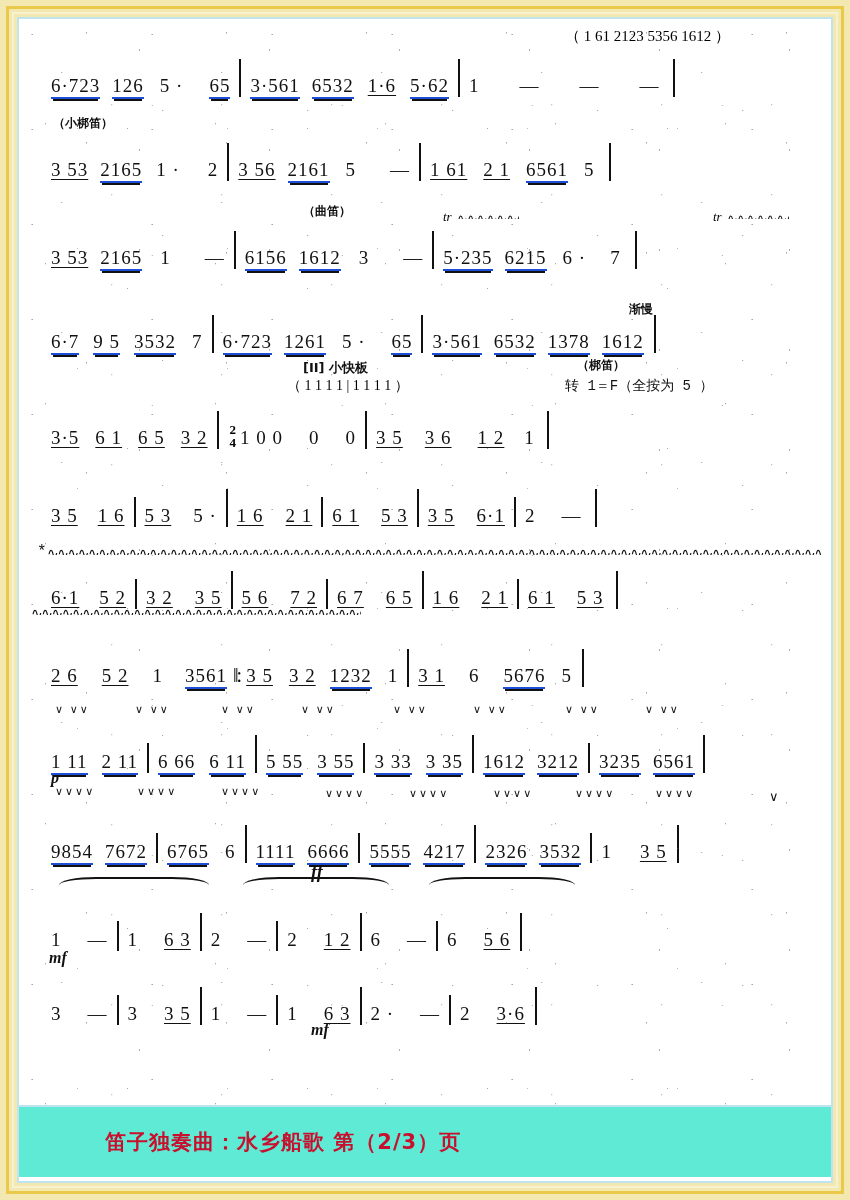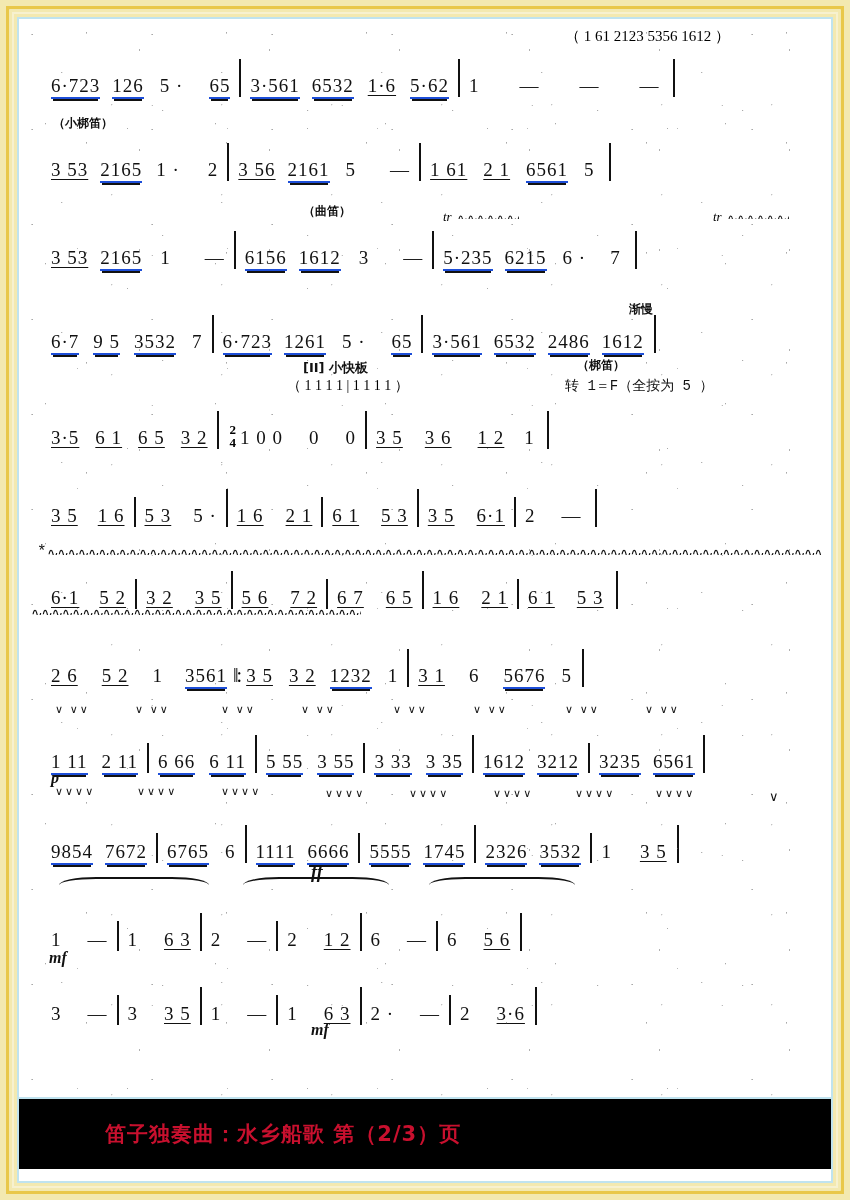--- a/index.html
+++ b/index.html
@@ -179,23 +179,23 @@
     font-size:13px;
     line-height:.95;
     text-align:center;
     margin:0 4px 2px 2px;
     font-weight:bold;
   }
 
   
   .footer{
     position:absolute;
-    left:0;right:0;bottom:12px;
+    left:0;right:0;bottom:4px;
     height:70px;
-    background:#000000;
+    background:#5eead4;
     border-top:2px solid #bfe3ef;
     display:flex;
     align-items:center;
   }
   .footer-title{
     margin-left:86px;
     font-family:"DejaVu Sans", sans-serif;
     font-weight:bold;
     font-size:21px;
     color:#c8102e;
@@ -382,21 +382,21 @@
             <span class="note">5 ·</span>
             <span class="gap" style="width:26px"></span>
             <span class="note uu">65</span>
           </div>
           <div class="barline tall"></div>
           <div class="measure">
             <span class="note uu">3·561</span>
             <span class="gap" style="width:12px"></span>
             <span class="note uu">6532</span>
             <span class="gap" style="width:12px"></span>
-            <span class="note uu">2486</span>
+            <span class="note uu">1378</span>
             <span class="gap" style="width:12px"></span>
             <span class="note uu">1612</span>
           </div>
           <div class="barline tall" style="margin-left:10px"></div>
         </div>
 
         <div class="system" style="height:96px">
           <div class="lbl cn" style="left:278px;top:4px;font-size:13px;">[II] 小快板</div>
           <div class="bracket" style="left:262px;top:22px;font-size:14px;">（ 1 1   1 1  |  1 1   1 1 ）</div>
           <div class="lbl cn" style="left:552px;top:2px;">（梆笛）</div>
@@ -623,21 +623,21 @@
           <div class="barline tall"></div>
           <div class="measure">
             <span class="note uu">1111</span>
             <span class="gap" style="width:12px"></span>
             <span class="note uu">6666</span>
           </div>
           <div class="barline"></div>
           <div class="measure">
             <span class="note uu">5555</span>
             <span class="gap" style="width:12px"></span>
-            <span class="note uu">1745</span>
+            <span class="note uu">4217</span>
           </div>
           <div class="barline tall"></div>
           <div class="measure">
             <span class="note uu">2326</span>
             <span class="gap" style="width:12px"></span>
             <span class="note uu">3532</span>
           </div>
           <div class="barline"></div>
           <div class="measure">
             <span class="note">1</span>

